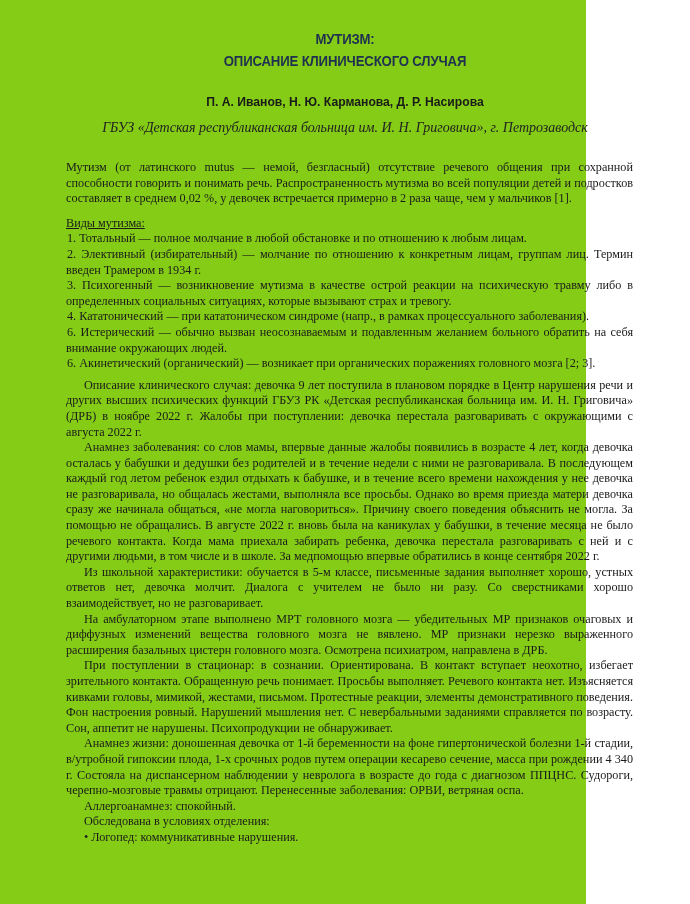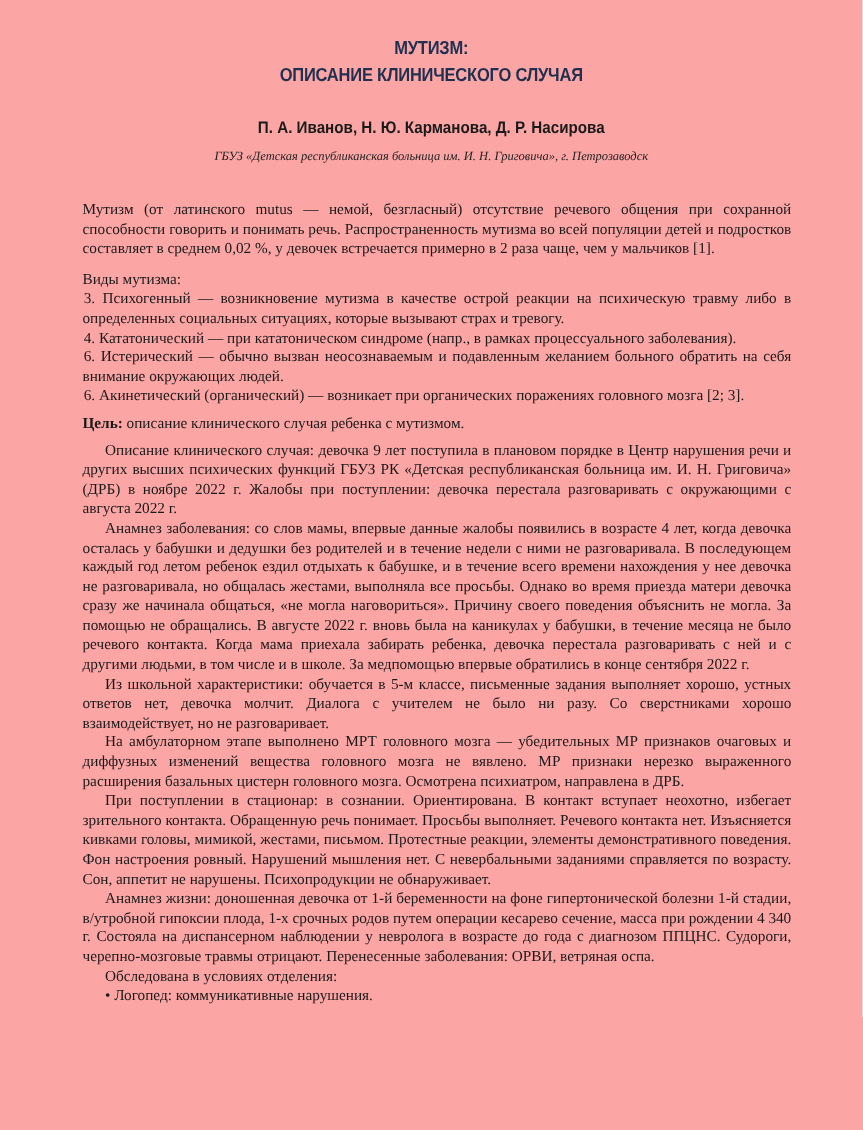--- a/index.html
+++ b/index.html
@@ -1,75 +1,77 @@
 <!DOCTYPE html>
 <html><head>
 <meta charset="utf-8">
 <style>
   html, body { margin: 0; padding: 0; background: #ffffff; }
   body { width: 690px; height: 904px; overflow: hidden; position: relative; }
   .page {
-    position: absolute; left: 0; top: 0; width: 690px; height: 904px;
-    background: #fca5a5; color: #1a1a1a;
+    position: absolute; left: 0; top: 0; width: 586px; height: 904px;
+    background: #84cc16; color: #1a1a1a;
     font-family: "Liberation Serif", "DejaVu Serif", serif;
   }
   .title {
     position: absolute; left: 0; width: 690px; text-align: center;
     font-family: "Liberation Sans", "DejaVu Sans", sans-serif;
     font-weight: bold; color: #1f3050; font-size: 15px; letter-spacing: -0.2px;
     transform: scaleX(0.88); transform-origin: center;
   }
   .title.l1 { top: 30px; }
   .title.l2 { top: 52px; }
   .authors {
     position: absolute; left: 0; width: 690px; top: 94px; text-align: center;
     font-family: "Liberation Sans", "DejaVu Sans", sans-serif;
     font-weight: bold; font-size: 13.5px; color: #1a1a1a;
     transform: scaleX(0.9); transform-origin: center;
   }
   .affil {
     position: absolute; left: 0; width: 690px; top: 120px; text-align: center;
-    font-style: italic; font-size: 10px; color: #222;
+    font-style: italic; font-size: 14px; color: #222;
   }
   .body {
     position: absolute; left: 66px; width: 567px; top: 160px;
     font-size: 12.2px; line-height: 15.6px; text-align: justify;
   }
   .body p { margin: 0; }
   .gap-s { margin-top: 6px !important; }
-  .gap-m { margin-top: 9px !important; }
+  .gap-m { margin-top: 9px !important; text-decoration: underline; }
   .ind { text-indent: 18px; }
   .li { text-indent: 1px; }
   .ital { }
   .bold { font-weight: bold; }
   .plain { text-align: left; }
 </style>
 </head>
 <body>
 
 <div class="page">
   <div class="title l1">МУТИЗМ:</div>
   <div class="title l2">ОПИСАНИЕ КЛИНИЧЕСКОГО СЛУЧАЯ</div>
   <div class="authors">П. А. Иванов, Н. Ю. Карманова, Д. Р. Насирова</div>
   <div class="affil">ГБУЗ «Детская республиканская больница им. И. Н. Григовича», г. Петрозаводск</div>
 
   <div class="body">
     <p>Мутизм (от латинского mutus — немой, безгласный) отсутствие речевого общения при сохранной способности говорить и понимать речь. Распространенность мутизма во всей популяции детей и подростков составляет в среднем 0,02 %, у девочек встречается примерно в 2 раза чаще, чем у мальчиков [1].</p>
 
     <p class="gap-m plain">Виды мутизма:</p>
+    <p class="li">1. Тотальный — полное молчание в любой обстановке и по отношению к любым лицам.</p>
+    <p class="li">2. Элективный (избирательный) — молчание по отношению к конкретным лицам, группам лиц. Термин введен Трамером в 1934 г.</p>
     <p class="li">3. Психогенный — возникновение мутизма в качестве острой реакции на психическую травму либо в определенных социальных ситуациях, которые вызывают страх и тревогу.</p>
     <p class="li">4. Кататонический — при кататоническом синдроме (напр., в рамках процессуального заболевания).</p>
     <p class="li">6. Истерический — обычно вызван неосознаваемым и подавленным желанием больного обратить на себя внимание окружающих людей.</p>
     <p class="li">6. Акинетический (органический) — возникает при органических поражениях головного мозга [2; 3].</p>
 
-    <p class="gap-s"><span class="bold">Цель:</span><span> описание клинического случая ребенка с мутизмом.</span></p>
 
     <p class="gap-s ind"><span class="ital">Описание клинического случая:</span><span> девочка 9 лет поступила в плановом порядке в Центр нарушения речи и других высших психических функций ГБУЗ РК «Детская республиканская больница им. И. Н. Григовича» (ДРБ) в ноябре 2022 г. Жалобы при поступлении: девочка перестала разговаривать с окружающими с августа 2022 г.</span></p>
 
     <p class="ind">Анамнез заболевания: со слов мамы, впервые данные жалобы появились в возрасте 4 лет, когда девочка осталась у бабушки и дедушки без родителей и в течение недели с ними не разговаривала. В последующем каждый год летом ребенок ездил отдыхать к бабушке, и в течение всего времени нахождения у нее девочка не разговаривала, но общалась жестами, выполняла все просьбы. Однако во время приезда матери девочка сразу же начинала общаться, «не могла наговориться». Причину своего поведения объяснить не могла. За помощью не обращались. В августе 2022 г. вновь была на каникулах у бабушки, в течение месяца не было речевого контакта. Когда мама приехала забирать ребенка, девочка перестала разговаривать с ней и с другими людьми, в том числе и в школе. За медпомощью впервые обратились в конце сентября 2022 г.</p>
     <p class="ind">Из школьной характеристики: обучается в 5-м классе, письменные задания выполняет хорошо, устных ответов нет, девочка молчит. Диалога с учителем не было ни разу. Со сверстниками хорошо взаимодействует, но не разговаривает.</p>
     <p class="ind">На амбулаторном этапе выполнено МРТ головного мозга — убедительных МР признаков очаговых и диффузных изменений вещества головного мозга не вявлено. МР признаки нерезко выраженного расширения базальных цистерн головного мозга. Осмотрена психиатром, направлена в ДРБ.</p>
     <p class="ind">При поступлении в стационар: в сознании. Ориентирована. В контакт вступает неохотно, избегает зрительного контакта. Обращенную речь понимает. Просьбы выполняет. Речевого контакта нет. Изъясняется кивками головы, мимикой, жестами, письмом. Протестные реакции, элементы демонстративного поведения. Фон настроения ровный. Нарушений мышления нет. С невербальными заданиями справляется по возрасту. Сон, аппетит не нарушены. Психопродукции не обнаруживает.</p>
     <p class="ind">Анамнез жизни: доношенная девочка от 1-й беременности на фоне гипертонической болезни 1-й стадии, в/утробной гипоксии плода, 1-х срочных родов путем операции кесарево сечение, масса при рождении 4 340 г. Состояла на диспансерном наблюдении у невролога в возрасте до года с диагнозом ППЦНС. Судороги, черепно-мозговые травмы отрицают. Перенесенные заболевания: ОРВИ, ветряная оспа.</p>
+    <p class="ind plain">Аллергоанамнез: спокойный.</p>
     <p class="ind plain">Обследована в условиях отделения:</p>
     <p class="ind plain">• Логопед: коммуникативные нарушения.</p>
   </div>
 </div>
 
 </body></html>

